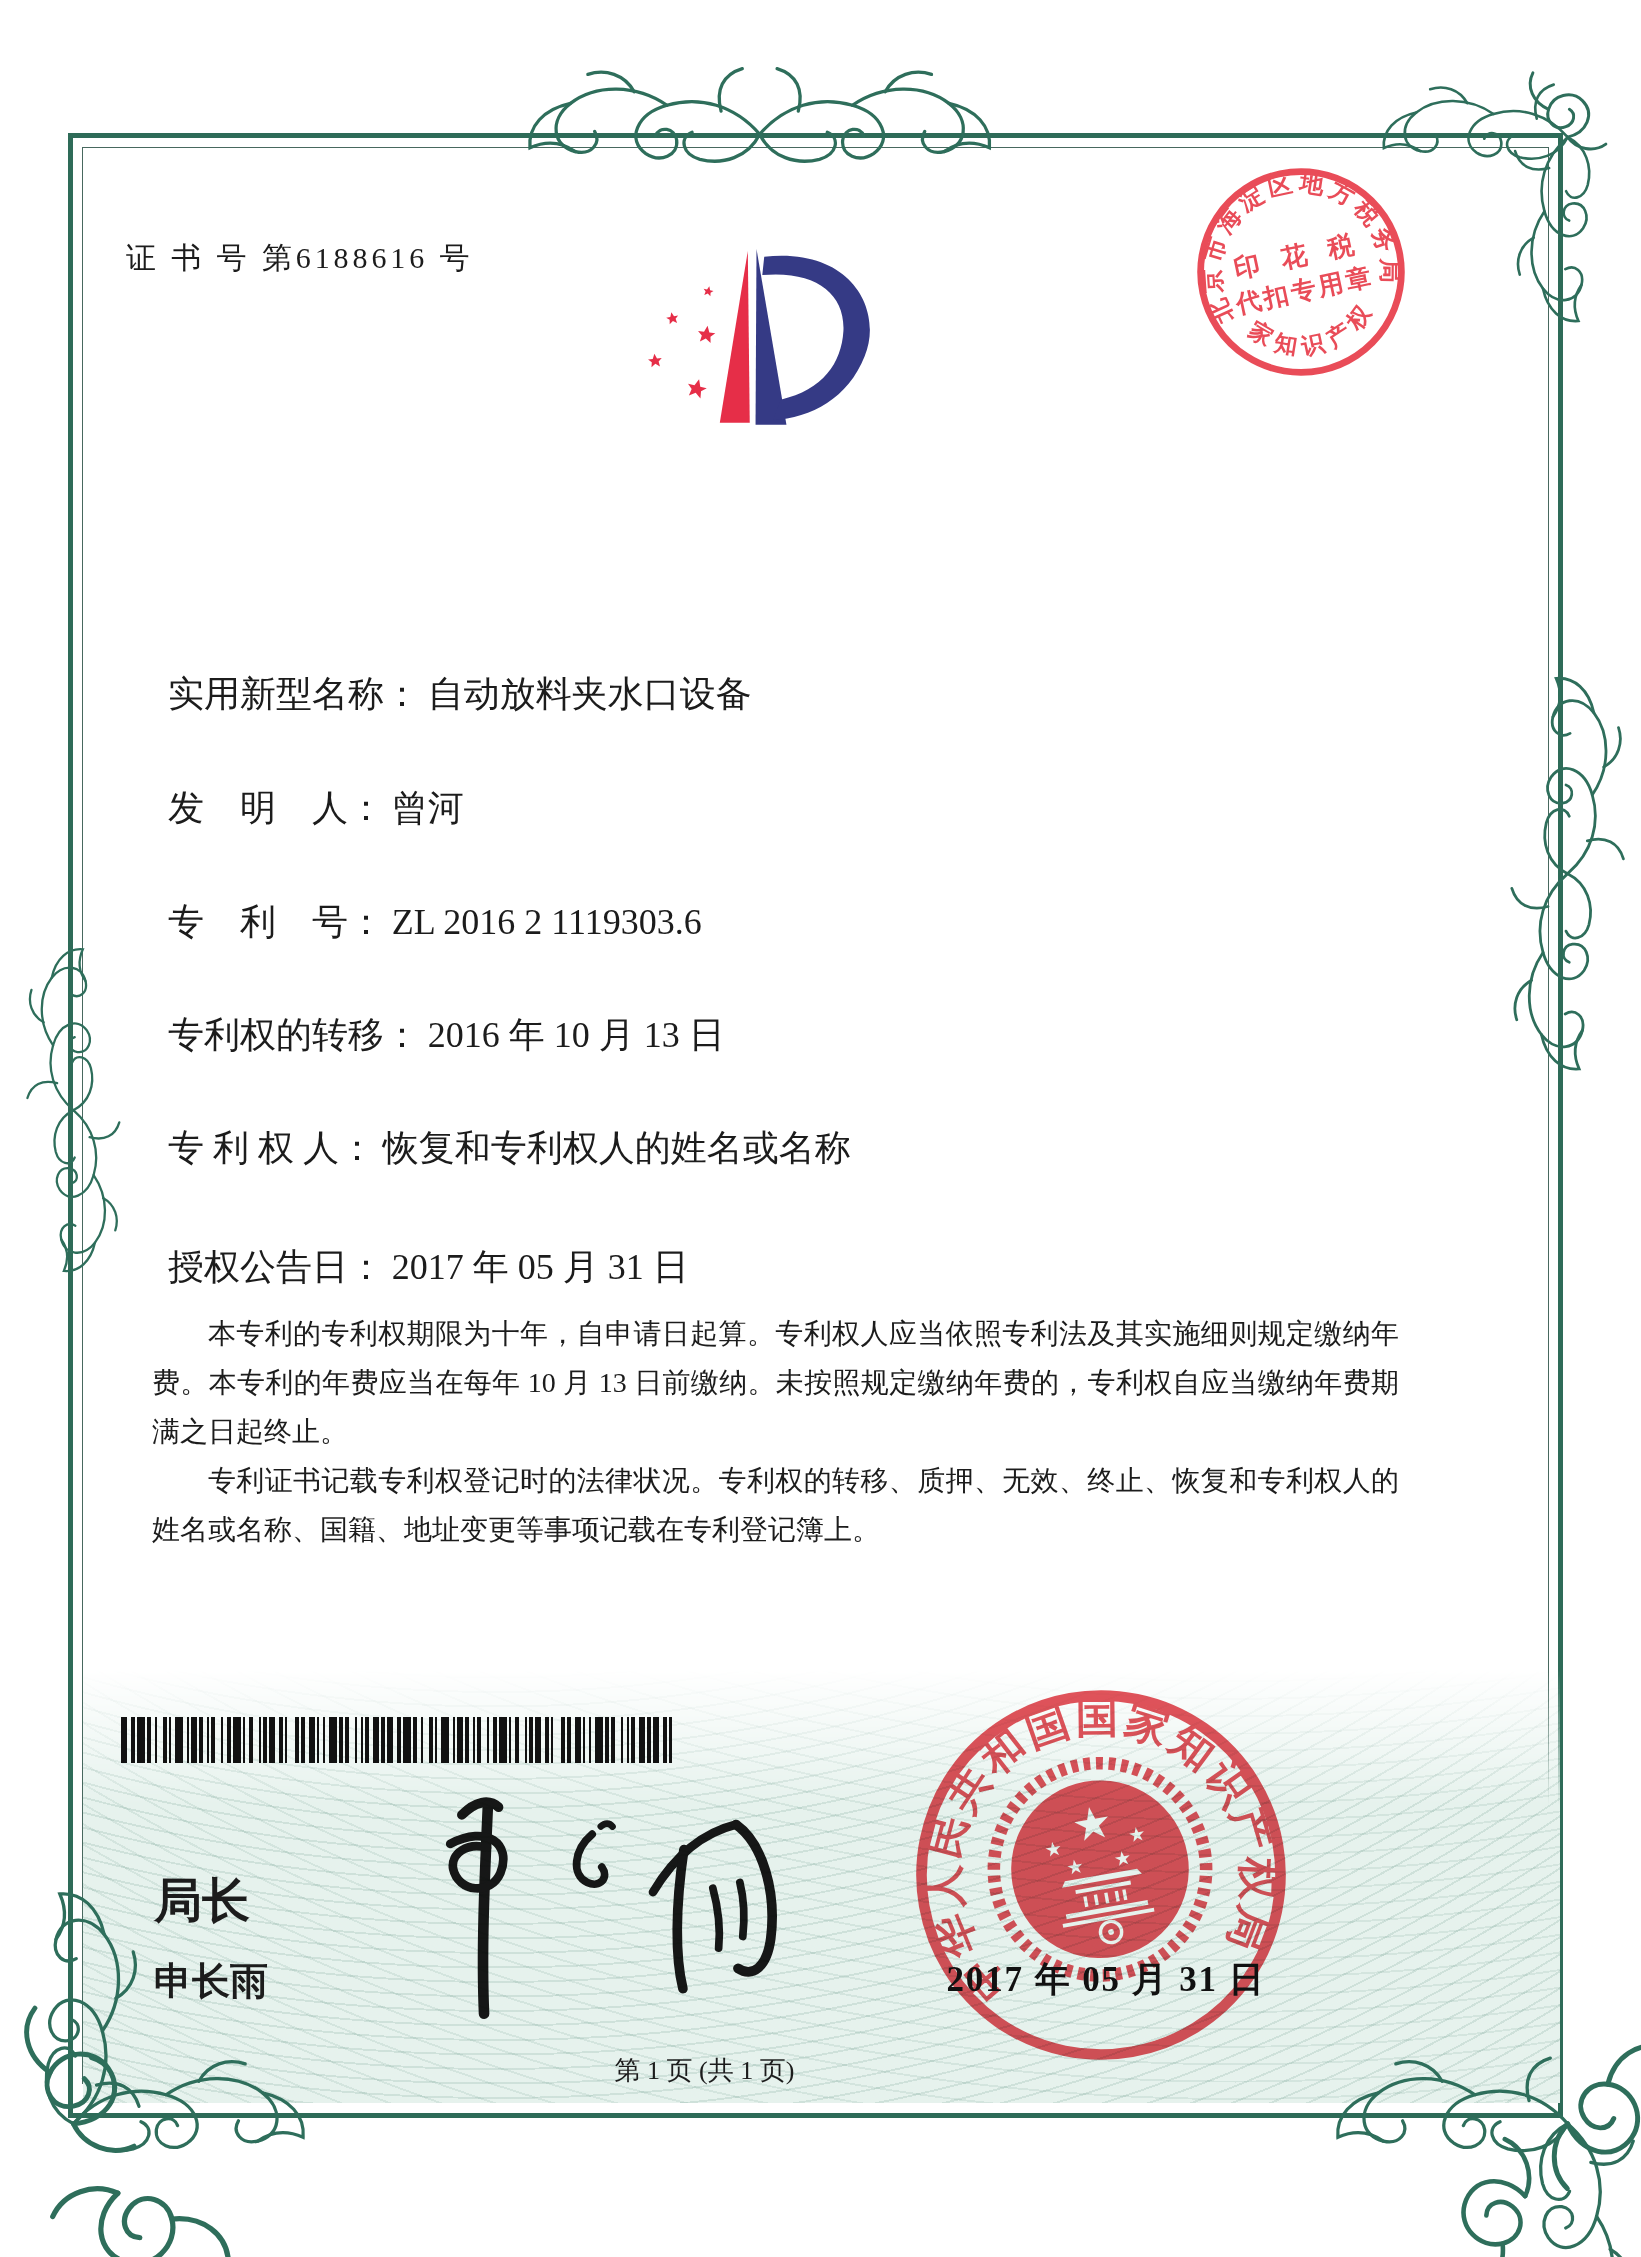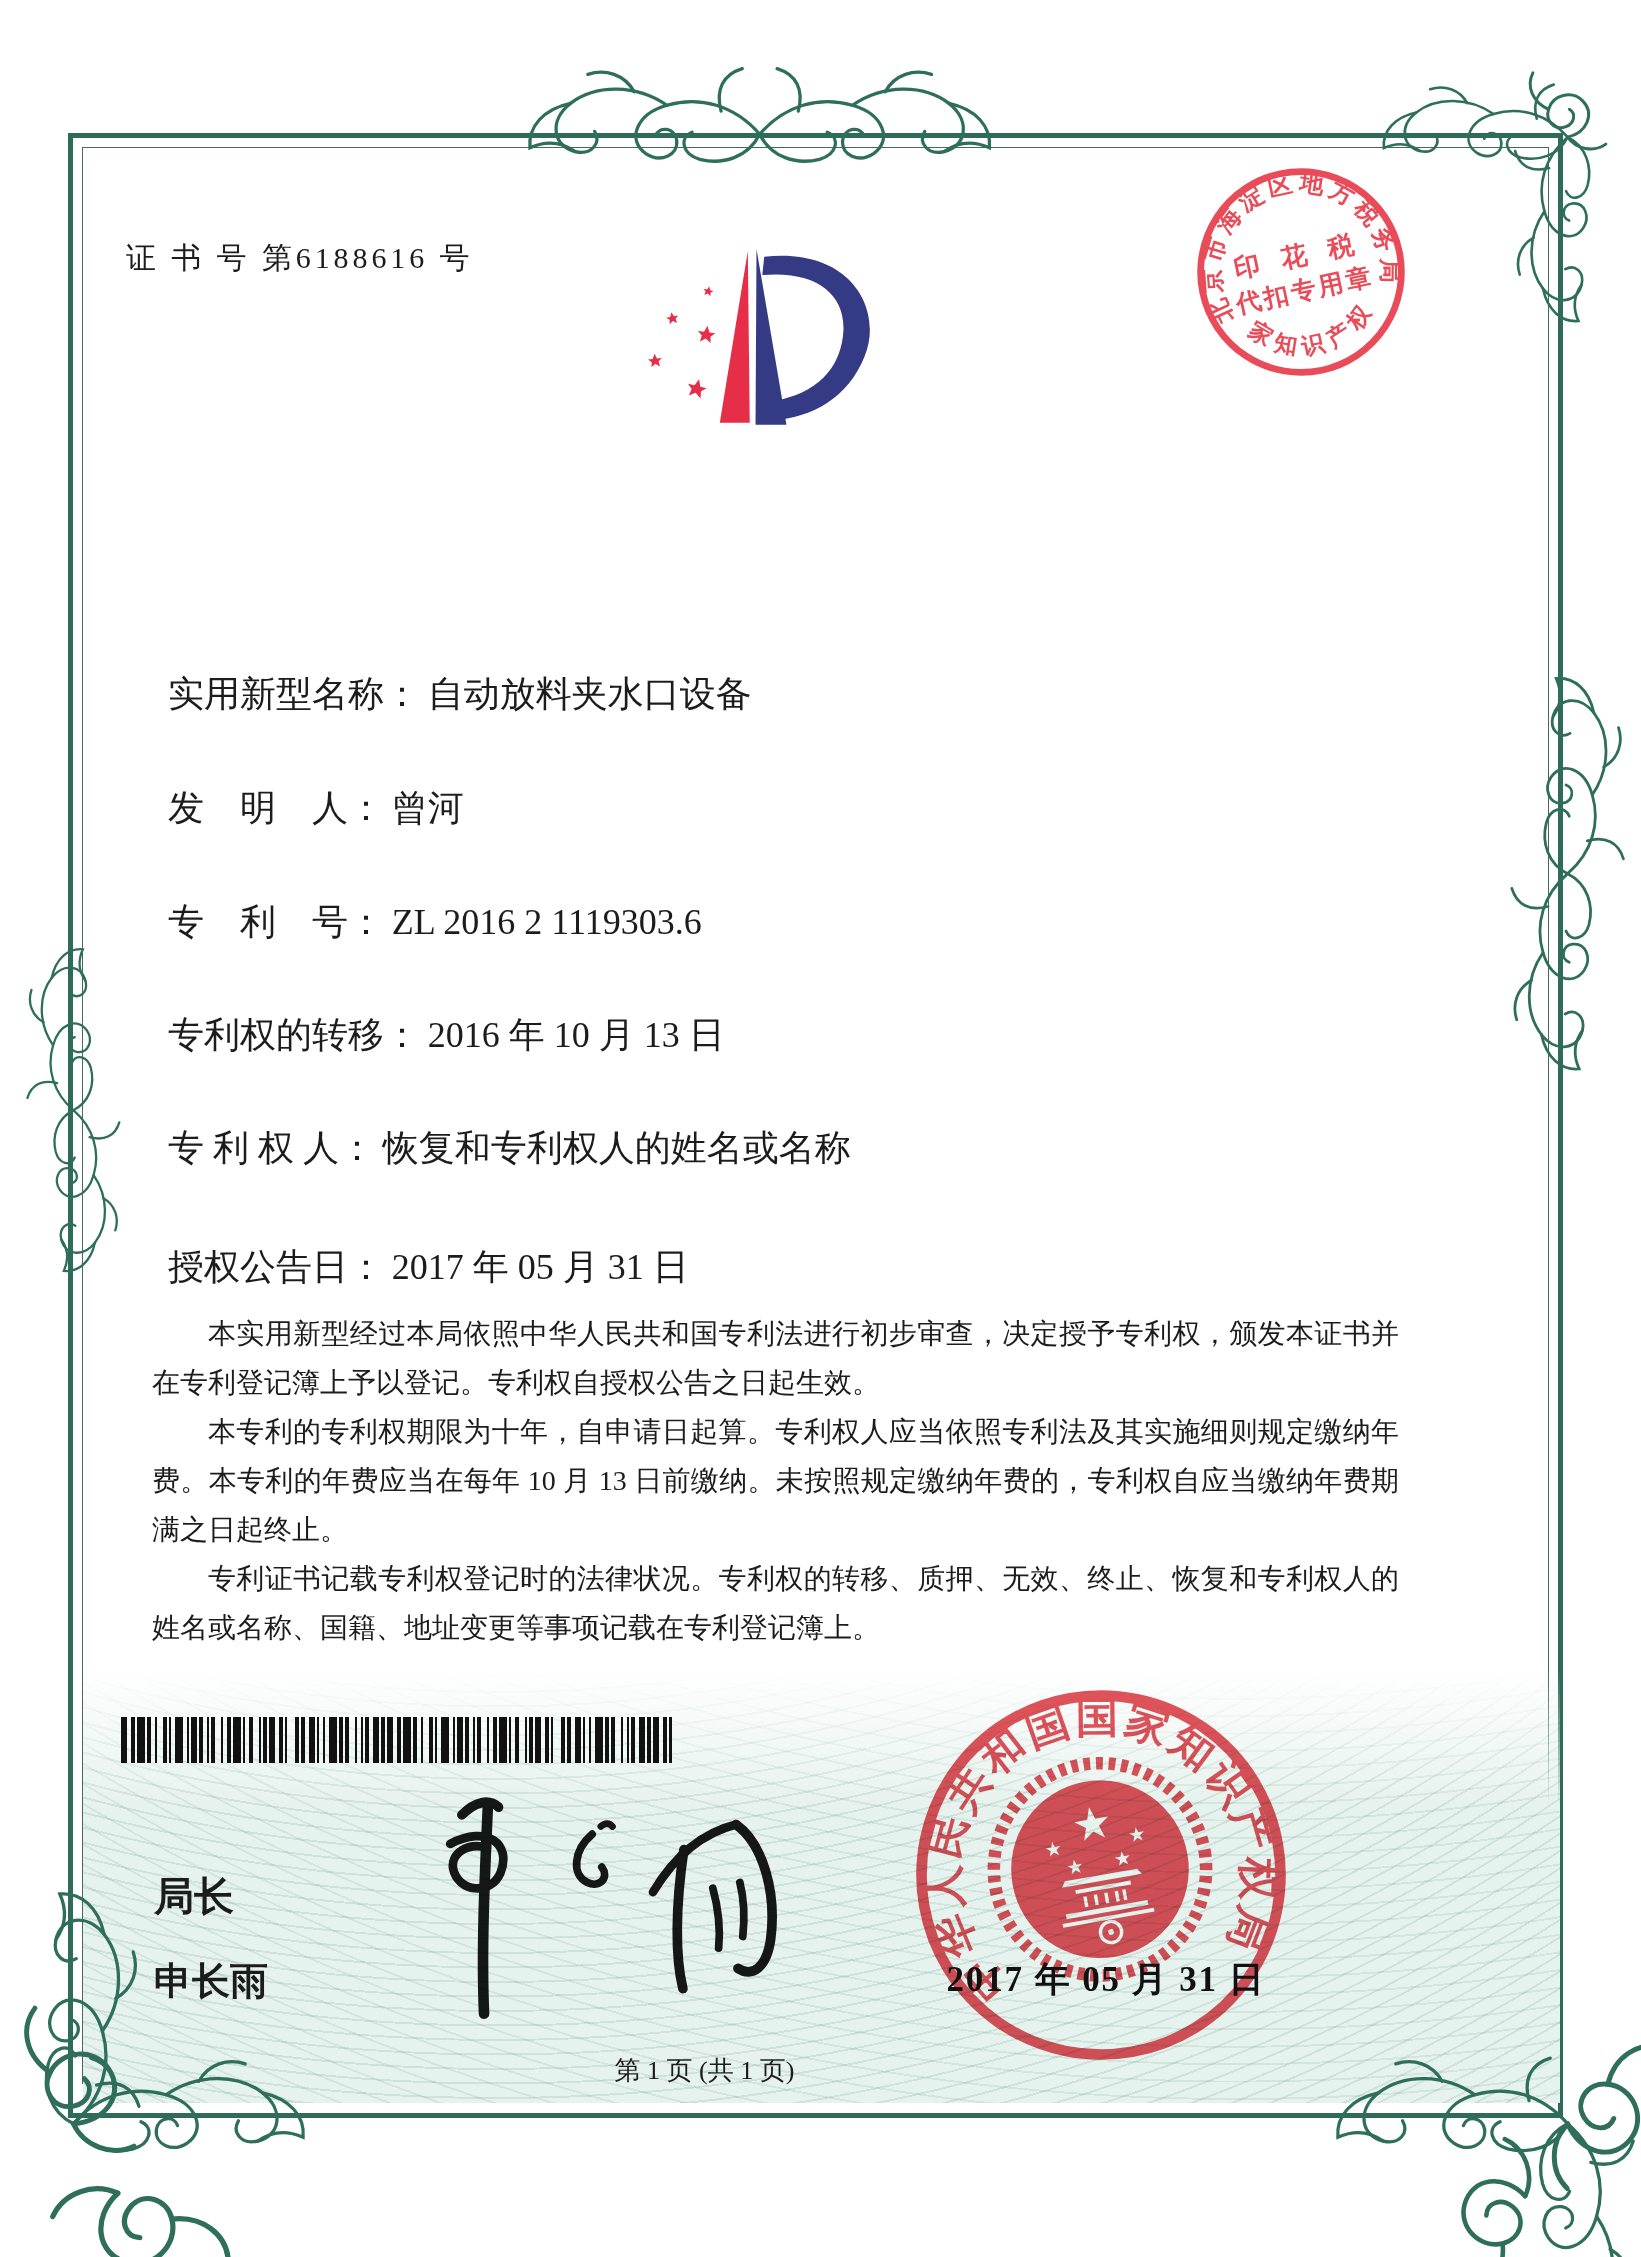--- a/index.html
+++ b/index.html
@@ -36,21 +36,21 @@
   .field{position:absolute;left:16px;font-size:36px;white-space:nowrap;}
   .field .value{margin-left:7.7px;}
   .f0{top:670px;} .f1{top:784px;} .f2{top:898px;} .f3{top:1011px;} .f4{top:1124px;} .f5{top:1243px;}
   .paras{position:absolute;left:152px;top:1309px;width:1247px;z-index:3;}
   .paras p{margin:0;font-size:28px;line-height:49px;text-indent:2em;text-align:justify;}
   
   .barcode{position:absolute;left:121px;top:1717px;width:558px;height:46px;z-index:3;font-size:0;}
   .barcode span{display:inline-block;height:46px;vertical-align:top;}
   .barcode .b{background:#111;}
   
-  .signer-title{position:absolute;left:154px;top:1869px;font-size:40px;font-weight:700;z-index:3;
+  .signer-title{position:absolute;left:154px;top:1869px;font-size:48px;font-weight:700;z-index:3;
     font-family:Liberation Mono, monospace;}
   .signer-name{position:absolute;left:154px;top:1956px;font-size:38px;font-weight:700;z-index:3;
     font-family:"Liberation Sans","DejaVu Sans",sans-serif;}
   .signature{position:absolute;left:394px;top:1784px;z-index:4;mix-blend-mode:multiply;}
   
   .tax-stamp{position:absolute;left:1190px;top:161px;z-index:5;mix-blend-mode:multiply;opacity:.95;}
   .big-seal{position:absolute;left:908px;top:1682px;z-index:5;mix-blend-mode:multiply;opacity:.95;}
   .seal-date{
     position:absolute;left:917px;top:1956px;width:378px;text-align:center;z-index:6;
     font-size:35px;font-weight:700;letter-spacing:1.9px;color:#111;
@@ -161,21 +161,20 @@
     </div>
     <div class="field f4">
       <span class="label">专 利 权 人：</span><span class="value">恢复和专利权人的姓名或名称</span>
     </div>
     <div class="field f5">
       <span class="label">授权公告日：</span><span class="value">2017 年 05 月 31 日</span>
     </div>
   </div>
 
   <div class="paras">
-    <p>本实用新型经过本局依照中华人民共和国专利法进行初步审查，决定授予专利权，颁发本证书并在专利登记簿上予以登记。专利权自授权公告之日起生效。</p>
     <p>本专利的专利权期限为十年，自申请日起算。专利权人应当依照专利法及其实施细则规定缴纳年费。本专利的年费应当在每年 10 月 13 日前缴纳。未按照规定缴纳年费的，专利权自应当缴纳年费期满之日起终止。</p>
     <p>专利证书记载专利权登记时的法律状况。专利权的转移、质押、无效、终止、恢复和专利权人的姓名或名称、国籍、地址变更等事项记载在专利登记簿上。</p>
   </div>
 
   <div class="barcode" id="barcode"><span class="b" style="width: 6px;"></span><span style="width: 4px;"></span><span class="b" style="width: 4px;"></span><span style="width: 2px;"></span><span class="b" style="width: 8px;"></span><span style="width: 2px;"></span><span class="b" style="width: 4px;"></span><span style="width: 4px;"></span><span class="b" style="width: 2px;"></span><span style="width: 6px;"></span><span class="b" style="width: 4px;"></span><span style="width: 2px;"></span><span class="b" style="width: 2px;"></span><span style="width: 4px;"></span><span class="b" style="width: 8px;"></span><span style="width: 4px;"></span><span class="b" style="width: 2px;"></span><span style="width: 2px;"></span><span class="b" style="width: 6px;"></span><span style="width: 2px;"></span><span class="b" style="width: 4px;"></span><span style="width: 4px;"></span><span class="b" style="width: 2px;"></span><span style="width: 2px;"></span><span class="b" style="width: 4px;"></span><span style="width: 6px;"></span><span class="b" style="width: 2px;"></span><span style="width: 4px;"></span><span class="b" style="width: 4px;"></span><span style="width: 2px;"></span><span class="b" style="width: 8px;"></span><span style="width: 2px;"></span><span class="b" style="width: 2px;"></span><span style="width: 4px;"></span><span class="b" style="width: 4px;"></span><span style="width: 6px;"></span><span class="b" style="width: 2px;"></span><span style="width: 2px;"></span><span class="b" style="width: 4px;"></span><span style="width: 2px;"></span><span class="b" style="width: 6px;"></span><span style="width: 4px;"></span><span class="b" style="width: 4px;"></span><span style="width: 2px;"></span><span class="b" style="width: 2px;"></span><span style="width: 8px;"></span><span class="b" style="width: 4px;"></span><span style="width: 2px;"></span><span class="b" style="width: 4px;"></span><span style="width: 4px;"></span><span class="b" style="width: 6px;"></span><span style="width: 2px;"></span><span class="b" style="width: 2px;"></span><span style="width: 4px;"></span><span class="b" style="width: 2px;"></span><span style="width: 4px;"></span><span class="b" style="width: 8px;"></span><span style="width: 2px;"></span><span class="b" style="width: 4px;"></span><span style="width: 2px;"></span><span class="b" style="width: 4px;"></span><span style="width: 6px;"></span><span class="b" style="width: 2px;"></span><span style="width: 4px;"></span><span class="b" style="width: 2px;"></span><span style="width: 2px;"></span><span class="b" style="width: 4px;"></span><span style="width: 4px;"></span><span class="b" style="width: 6px;"></span><span style="width: 2px;"></span><span class="b" style="width: 4px;"></span><span style="width: 2px;"></span><span class="b" style="width: 6px;"></span><span style="width: 4px;"></span><span class="b" style="width: 4px;"></span><span style="width: 2px;"></span><span class="b" style="width: 8px;"></span><span style="width: 2px;"></span><span class="b" style="width: 4px;"></span><span style="width: 4px;"></span><span class="b" style="width: 2px;"></span><span style="width: 6px;"></span><span class="b" style="width: 4px;"></span><span style="width: 2px;"></span><span class="b" style="width: 2px;"></span><span style="width: 4px;"></span><span class="b" style="width: 8px;"></span><span style="width: 4px;"></span><span class="b" style="width: 2px;"></span><span style="width: 2px;"></span><span class="b" style="width: 6px;"></span><span style="width: 2px;"></span><span class="b" style="width: 4px;"></span><span style="width: 4px;"></span><span class="b" style="width: 2px;"></span><span style="width: 2px;"></span><span class="b" style="width: 4px;"></span><span style="width: 6px;"></span><span class="b" style="width: 2px;"></span><span style="width: 4px;"></span><span class="b" style="width: 4px;"></span><span style="width: 2px;"></span><span class="b" style="width: 8px;"></span><span style="width: 2px;"></span><span class="b" style="width: 2px;"></span><span style="width: 4px;"></span><span class="b" style="width: 4px;"></span><span style="width: 6px;"></span><span class="b" style="width: 2px;"></span><span style="width: 2px;"></span><span class="b" style="width: 4px;"></span><span style="width: 2px;"></span><span class="b" style="width: 6px;"></span><span style="width: 4px;"></span><span class="b" style="width: 4px;"></span><span style="width: 2px;"></span><span class="b" style="width: 2px;"></span><span style="width: 8px;"></span><span class="b" style="width: 4px;"></span><span style="width: 2px;"></span><span class="b" style="width: 4px;"></span><span style="width: 4px;"></span><span class="b" style="width: 6px;"></span><span style="width: 2px;"></span><span class="b" style="width: 2px;"></span><span style="width: 4px;"></span><span class="b" style="width: 2px;"></span><span style="width: 4px;"></span><span class="b" style="width: 8px;"></span><span style="width: 2px;"></span><span class="b" style="width: 4px;"></span><span style="width: 2px;"></span><span class="b" style="width: 4px;"></span><span style="width: 6px;"></span><span class="b" style="width: 2px;"></span><span style="width: 4px;"></span><span class="b" style="width: 2px;"></span><span style="width: 2px;"></span><span class="b" style="width: 4px;"></span><span style="width: 4px;"></span><span class="b" style="width: 6px;"></span><span style="width: 2px;"></span><span class="b" style="width: 4px;"></span><span style="width: 2px;"></span><span class="b" style="width: 6px;"></span><span style="width: 4px;"></span><span class="b" style="width: 4px;"></span><span style="width: 2px;"></span><span class="b" style="width: 2.5px;"></span></div>
 
   <div class="signer-title">局长</div>
   <div class="signer-name">申长雨</div>
 
   <svg class="signature" width="406" height="251" viewBox="0 0 420 260">

